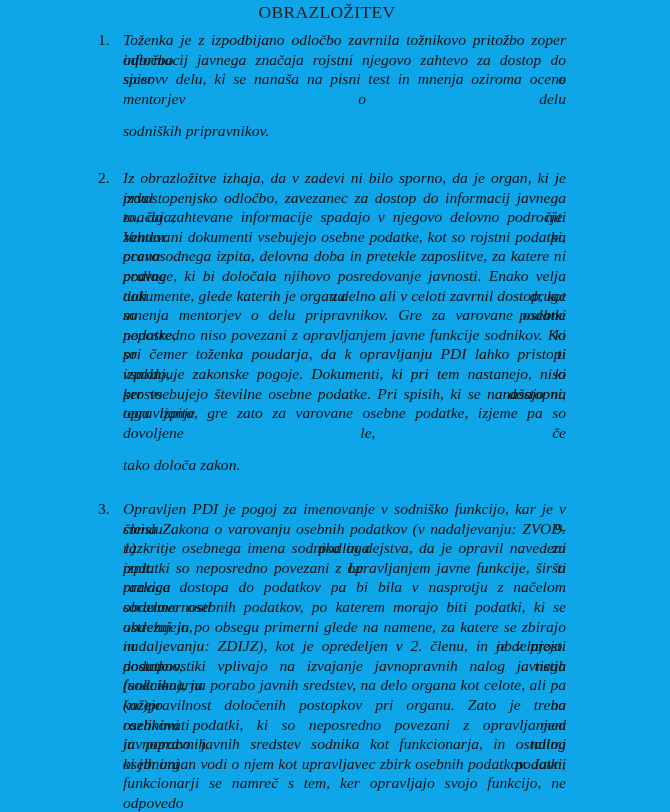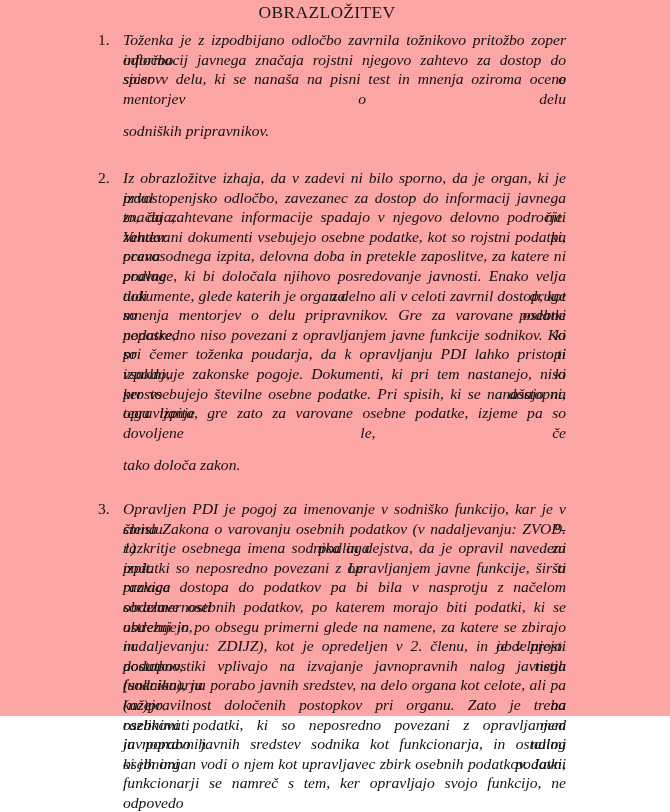--- a/index.html
+++ b/index.html
@@ -13,22 +13,22 @@
       overflow: hidden;
       position: relative;
       font-family: "Liberation Serif", "DejaVu Serif", serif;
       color: #111111;
     }
     .page {
       position: absolute;
       left: 0;
       top: 0;
       width: 670px;
-      height: 716px;
-      background: #fca5a5;
+      height: 812px;
+      background: #0ea5e9;
     }
     .title {
       position: absolute;
       top: 2px;
       left: 0;
       width: 670px;
       text-align: center;
       font-size: 17.5px;
       letter-spacing: 0.3px;
       line-height: 20px;

